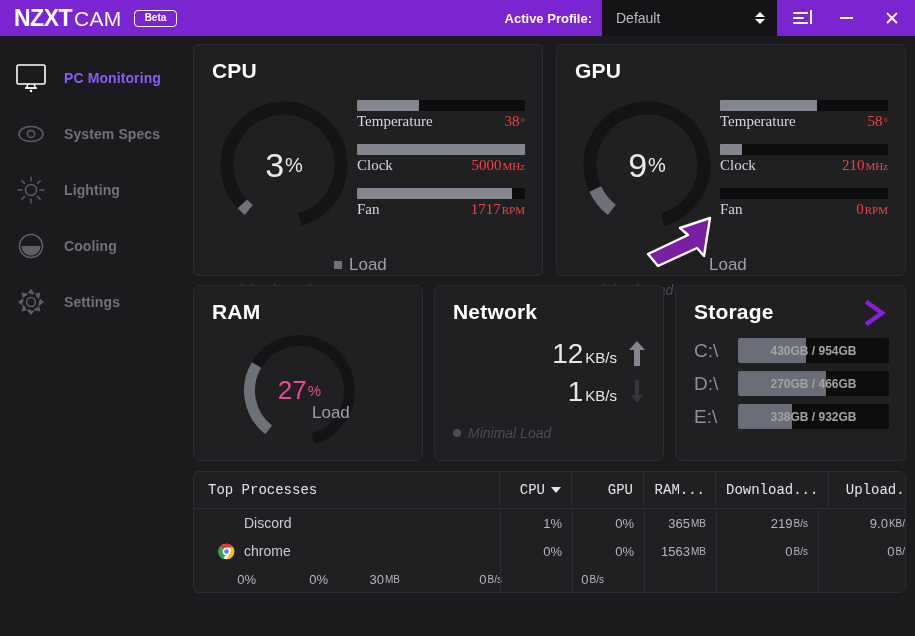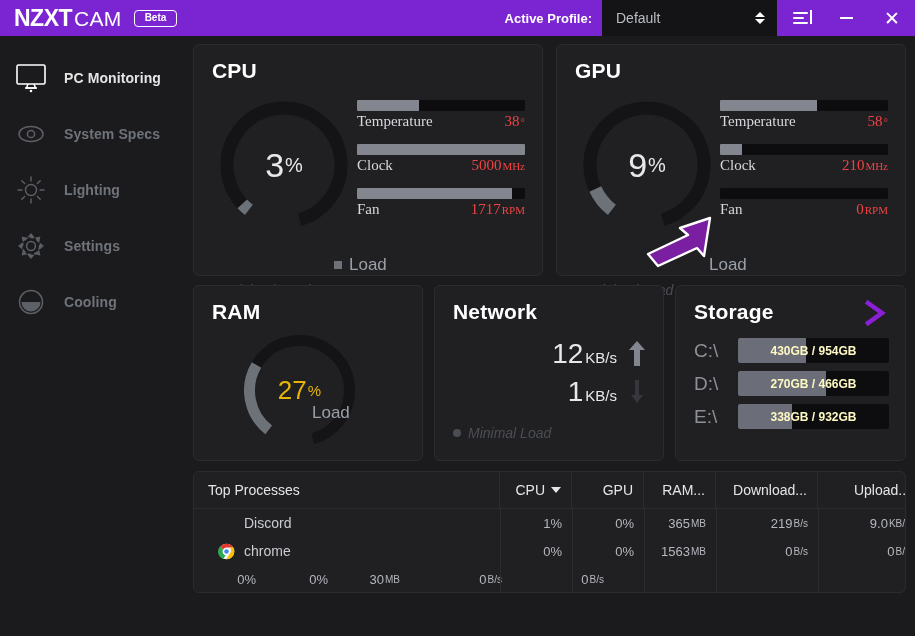--- a/index.html
+++ b/index.html
@@ -78,21 +78,21 @@
   }
   .nav-item {
     height: 56px; display: flex; align-items: center;
     padding-left: 14px; gap: 16px;
   }
   .nav-icon {
     width: 34px; height: 34px; display: flex;
     align-items: center; justify-content: center; flex: 0 0 34px;
   }
   .nav-label { font-size: 14px; color: #6f737a; font-weight: bold; letter-spacing: 0.1px; }
-  .nav-item.active .nav-label { color: #e5e5e5; }
+  .nav-item.active .nav-label { color: #8b5cf6; }
 
   
   .card {
     position: absolute; background: #202023;
     border: 1px solid #2c2c30; border-radius: 6px;
   }
   .card-title {
     position: absolute; left: 18px; top: 14px;
     color: #ffffff; font-size: 21px; font-weight: bold; letter-spacing: 0.2px;
   }
@@ -173,31 +173,31 @@
   .drive-rows { position: absolute; left: 18px; top: 52px; right: 16px; }
   .drive-row { display: flex; align-items: center; gap: 12px; margin-bottom: 8px; }
   .drive-letter { font-size: 19px; color: #8d9096; font-weight: 300; width: 32px; }
   .drive-bar {
     position: relative; flex: 1; height: 25px; background: #0d0d0f;
     border-radius: 2px; overflow: hidden;
     display: flex; align-items: center; justify-content: center;
   }
   .drive-fill { position: absolute; left: 0; top: 0; bottom: 0; background: #6b6e78; }
   .drive-text {
-    position: relative; font-size: 12px; font-weight: bold; color: #fef9c3;
+    position: relative; font-size: 12px; font-weight: bold; color: #a3a3a3;
   }
 
   
   .proc-table {
     position: absolute; left: 193px; top: 471px;
     width: 713px; height: 122px;
     background: #202023; border: 1px solid #2c2c30;
     border-radius: 6px; overflow: hidden;
   }
-  .proc-head { display: flex; height: 37px; border-bottom: 1px solid #2c2c30; }
+  .proc-head { display: flex; height: 37px; border-bottom: 1px solid #2c2c30; font-family: Liberation Mono, monospace; }
   .proc-row  { display: flex; height: 28px; align-items: center; }
   .th, .td {
     display: flex; align-items: center; height: 100%;
     font-size: 14px; font-weight: 300;
   }
   .th {
     color: #e4e5e8; border-right: 1px solid #2c2c30;
     padding: 0 10px; gap: 6px;
   }
   .th.name { flex: 0 0 306px; justify-content: flex-start; padding-left: 14px; }
@@ -298,20 +298,30 @@
           <line x1="2" y1="15" x2="6" y2="15"></line>
             <line x1="24" y1="15" x2="28" y2="15"></line>
           <line x1="5.8" y1="5.8" x2="8.6" y2="8.6"></line>
             <line x1="21.4" y1="21.4" x2="24.2" y2="24.2"></line>
           <line x1="24.2" y1="5.8" x2="21.4" y2="8.6"></line>
             <line x1="8.6" y1="21.4" x2="5.8" y2="24.2"></line>
         </g>
       </svg>
     </span>
     <span class="nav-label">Lighting</span>
+  </div>
+
+  <div class="nav-item">
+    <span class="nav-icon">
+      <svg width="30" height="30" viewBox="0 0 30 30">
+        <circle cx="15" cy="15" r="11.5" fill="none" stroke="#5d6067" stroke-width="1.5"></circle>
+        <path d="M5.5 15 H24.5 A9.5 9.5 0 0 1 5.5 15 Z" fill="#5d6067"></path>
+      </svg>
+    </span>
+    <span class="nav-label">Cooling</span>
   </div>
 
   <div class="nav-item">
     <span class="nav-icon">
       <svg width="30" height="30" viewBox="0 0 30 30">
         <g fill="none" stroke="#5d6067" stroke-width="1.5">
           <circle cx="15" cy="15" r="4.4"></circle>
           <path d="M15 3.2 L17 5.6 H13 Z"></path>
             <path d="M15 26.8 L13 24.4 H17 Z"></path>
           <path d="M3.2 15 L5.6 13 V17 Z"></path>
@@ -319,30 +329,20 @@
           <path d="M6.6 6.6 L9.8 7.3 L7.3 9.8 Z"></path>
             <path d="M23.4 23.4 L20.2 22.7 L22.7 20.2 Z"></path>
           <path d="M23.4 6.6 L22.7 9.8 L20.2 7.3 Z"></path>
             <path d="M6.6 23.4 L7.3 20.2 L9.8 22.7 Z"></path>
           <circle cx="15" cy="15" r="8.6" stroke-dasharray="3.6 3.0"></circle>
         </g>
       </svg>
     </span>
     <span class="nav-label">Settings</span>
   </div>
-
-  <div class="nav-item">
-    <span class="nav-icon">
-      <svg width="30" height="30" viewBox="0 0 30 30">
-        <circle cx="15" cy="15" r="11.5" fill="none" stroke="#5d6067" stroke-width="1.5"></circle>
-        <path d="M5.5 15 H24.5 A9.5 9.5 0 0 1 5.5 15 Z" fill="#5d6067"></path>
-      </svg>
-    </span>
-    <span class="nav-label">Cooling</span>
-  </div>
 </div>
 
 <div class="card" id="card-cpu">
   <div class="card-title">CPU</div>
 
   <div class="gauge" style="left:20px; top:50px; width:140px; height:140px;">
     <svg width="140" height="140" viewBox="0 0 140 140">
       <circle cx="70" cy="70" r="57" fill="none" stroke="#141416" stroke-width="13" stroke-dasharray="304 54" transform="rotate(128 70 70)" stroke-linecap="butt"></circle>
       <circle cx="70" cy="70" r="57" fill="none" stroke="#6d7178" stroke-width="13" stroke-dasharray="9 349" transform="rotate(128 70 70)" stroke-linecap="butt"></circle>
     </svg>
@@ -443,21 +443,21 @@
   </div>
 </div>
 
 <div class="card" id="card-ram">
   <div class="card-title">RAM</div>
   <div class="gauge" style="left:43px; top:42px; width:125px; height:125px;">
     <svg width="125" height="125" viewBox="0 0 125 125">
       <circle cx="62.5" cy="62.5" r="50" fill="none" stroke="#141416" stroke-width="11" stroke-dasharray="267 48" transform="rotate(128 62.5 62.5)" stroke-linecap="butt"></circle>
       <circle cx="62.5" cy="62.5" r="50" fill="none" stroke="#6d7178" stroke-width="11" stroke-dasharray="72 243" transform="rotate(128 62.5 62.5)" stroke-linecap="butt"></circle>
     </svg>
-    <div class="gauge-val" style="color:#eab308;">
+    <div class="gauge-val" style="color:#ec4899;">
       <span style="font-size:26px;">27</span>
         <span class="pct" style="font-size:15px;">%</span>
     </div>
   </div>
   <div class="gauge-load" style="left:118px; top:117px;">
     <span>Load</span>
   </div>
 </div>
 
 <div class="card" id="card-network">

